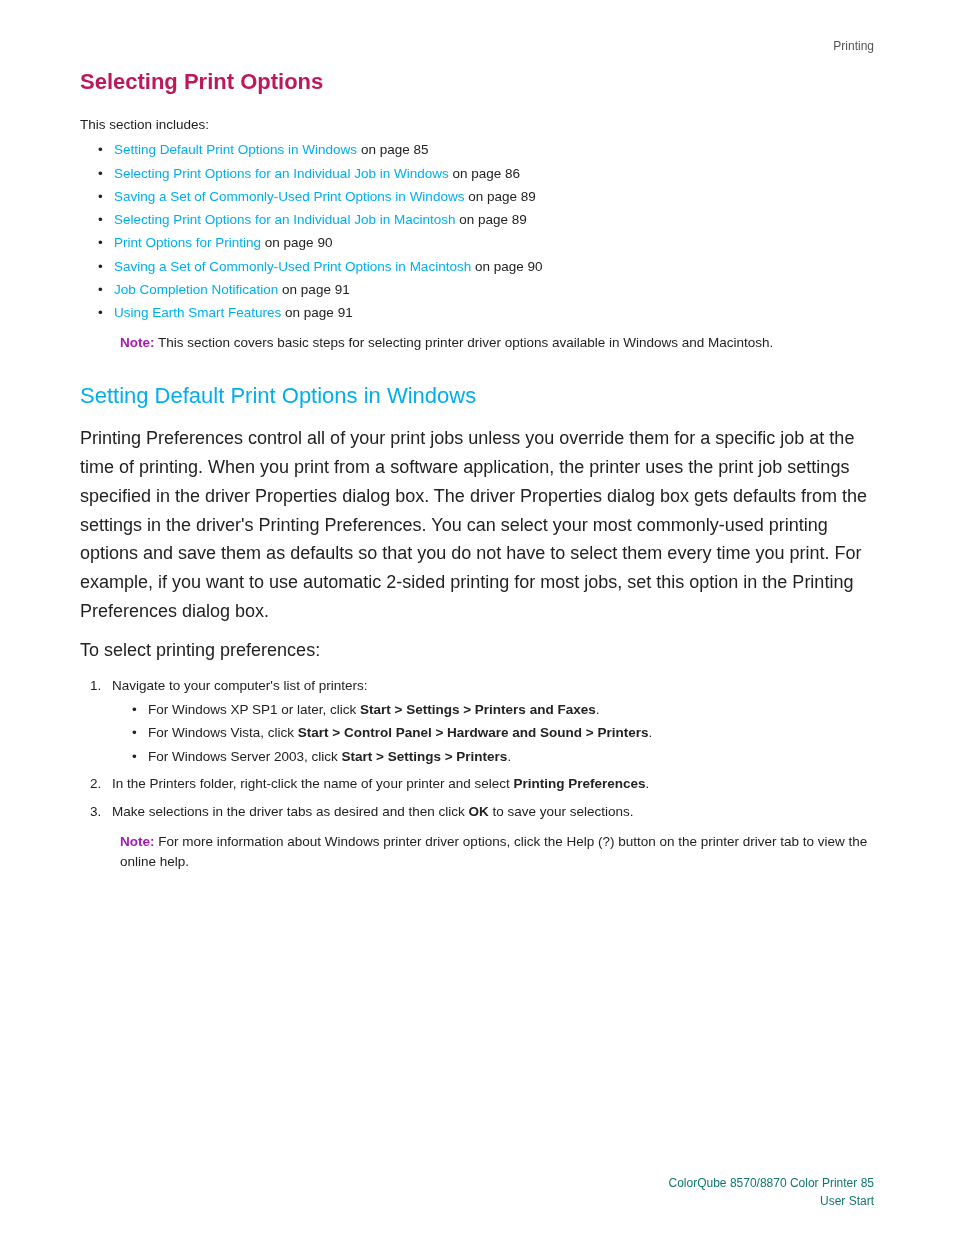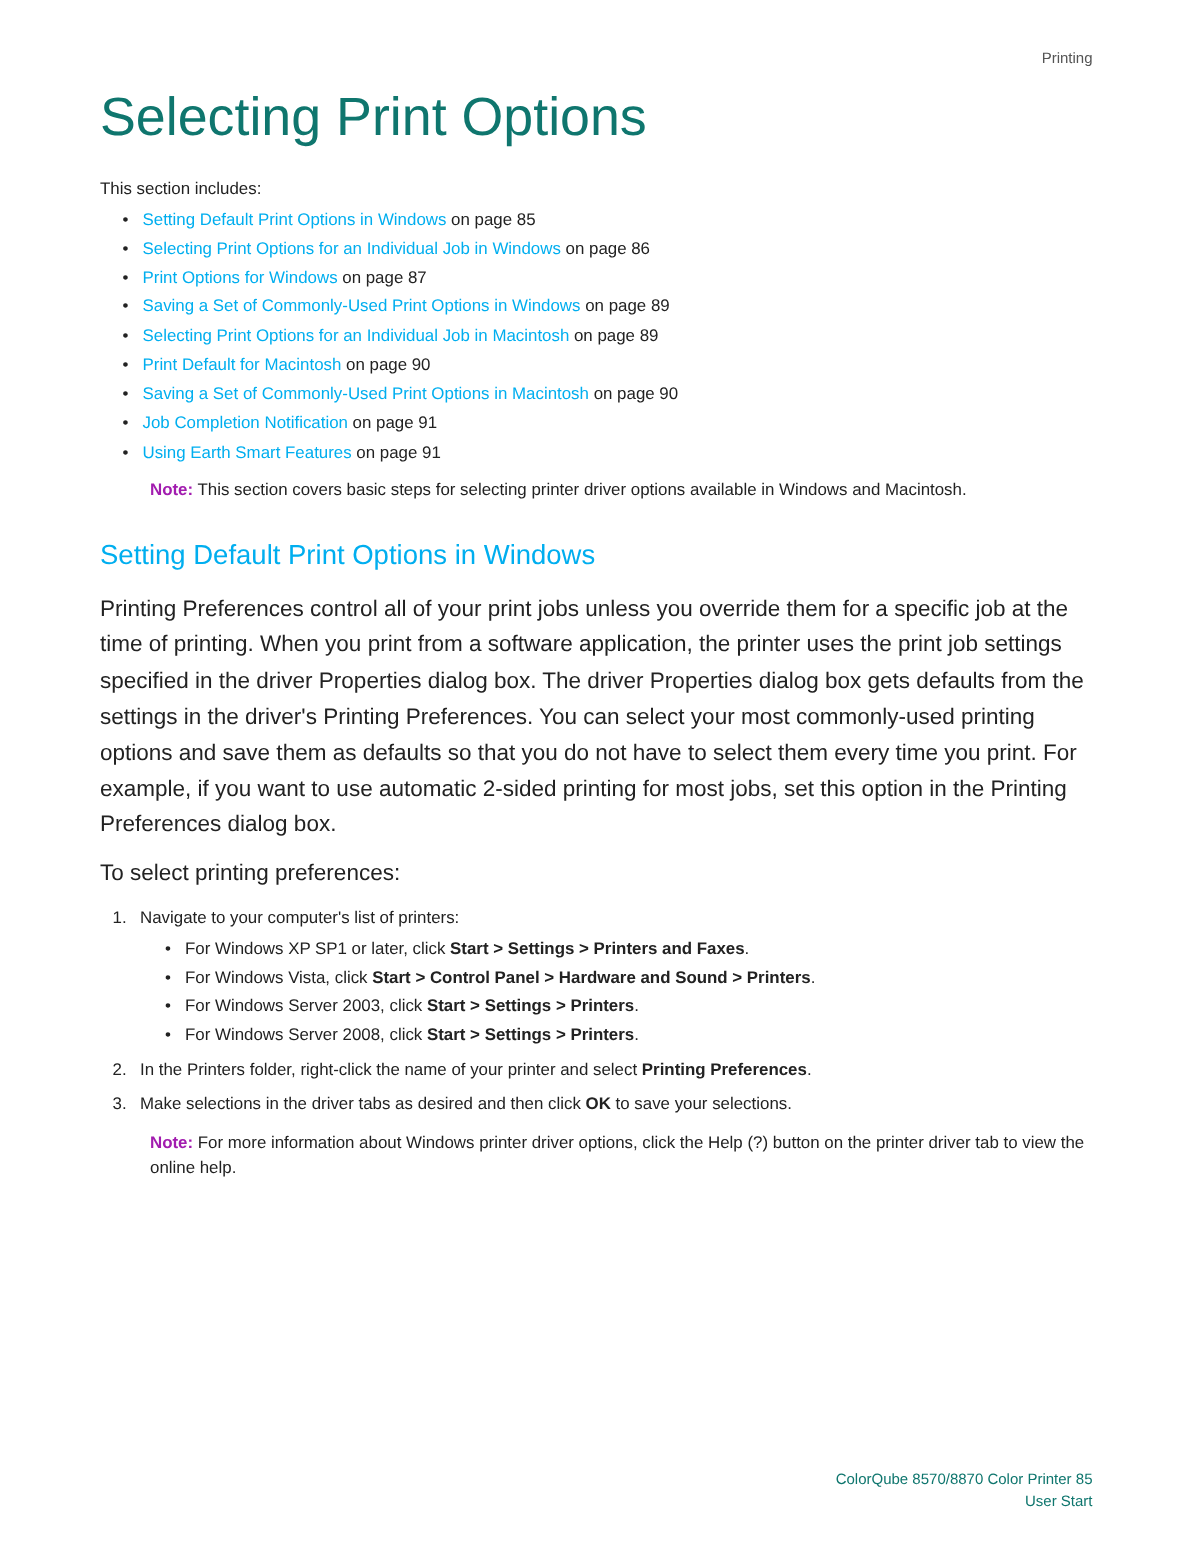--- a/index.html
+++ b/index.html
@@ -20,23 +20,23 @@
       margin-top: 11px;
     }
     .header-right {
       position: absolute;
       top: 28px;
       right: 80px;
       font-size: 12px;
       color: #555;
     }
     .page-title {
-      font-size: 43px;
-      font-weight: normal;
-      color: #0f766e;
+      font-size: 22px;
+      font-weight: bold;
+      color: #be185d;
       margin-bottom: 22px;
       margin-top: 10px;
       line-height: 1.2;
     }
     .section-intro {
       font-size: 13.5px;
       margin-bottom: 8px;
     }
     .bullet-list {
       list-style: none;
@@ -144,30 +144,27 @@
   <p class="section-intro">This section includes:</p>
 
   <ul class="bullet-list">
     <li>
       <a class="link">Setting Default Print Options in Windows</a><span> on page 85</span>
     </li>
     <li>
       <a class="link">Selecting Print Options for an Individual Job in Windows</a><span> on page 86</span>
     </li>
     <li>
-      <a class="link">Print Options for Windows</a><span> on page 87</span>
-    </li>
-    <li>
       <a class="link">Saving a Set of Commonly-Used Print Options in Windows</a><span> on page 89</span>
     </li>
     <li>
       <a class="link">Selecting Print Options for an Individual Job in Macintosh</a><span> on page 89</span>
     </li>
     <li>
-      <a class="link">Print Default for Macintosh</a><span> on page 90</span>
+      <a class="link">Print Options for Printing</a><span> on page 90</span>
     </li>
     <li>
       <a class="link">Saving a Set of Commonly-Used Print Options in Macintosh</a><span> on page 90</span>
     </li>
     <li>
       <a class="link">Job Completion Notification</a><span> on page 91</span>
     </li>
     <li>
       <a class="link">Using Earth Smart Features</a><span> on page 91</span>
     </li>
@@ -189,23 +186,20 @@
       <ul class="sub-bullet-list">
         <li>
           <span>For Windows XP SP1 or later, click </span><strong>Start &gt; Settings &gt; Printers and Faxes</strong><span>.</span>
         </li>
         <li>
           <span>For Windows Vista, click </span><strong>Start &gt; Control Panel &gt; Hardware and Sound &gt; Printers</strong><span>.</span>
         </li>
         <li>
           <span>For Windows Server 2003, click </span><strong>Start &gt; Settings &gt; Printers</strong><span>.</span>
         </li>
-        <li>
-          <span>For Windows Server 2008, click </span><strong>Start &gt; Settings &gt; Printers</strong><span>.</span>
-        </li>
       </ul>
     </li>
     <li>
       <span>In the Printers folder, right-click the name of your printer and select </span><strong>Printing Preferences</strong><span>.</span>
     </li>
     <li>
       <span>Make selections in the driver tabs as desired and then click </span><strong>OK</strong><span> to save your selections.</span>
     </li>
   </ol>
 

